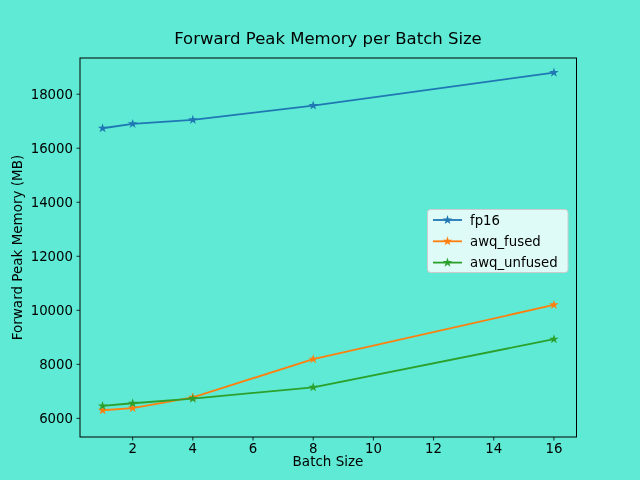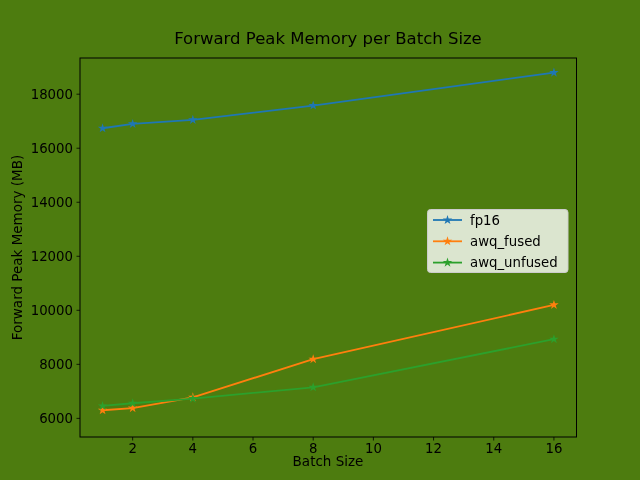--- a/index.html
+++ b/index.html
@@ -1,19 +1,19 @@
 <!DOCTYPE html>
 <html><head>
 <meta charset="utf-8">
 <style>
   html, body { margin: 0; padding: 0; background: #ffffff; }
   .figure {
     position: relative;
     width: 640px; height: 480px;
-    background: #4d7c0f;
+    background: #5eead4;
     font-family: "DejaVu Sans", "Liberation Sans", sans-serif;
     overflow: hidden;
   }
   svg text {
     fill: #000000;
     font-family: "DejaVu Sans", "Liberation Sans", sans-serif;
   }
   .title-text   { font-size: 16.5px; }
   .axis-label   { font-size: 13.5px; }
   .tick-label   { font-size: 13.3px; }

